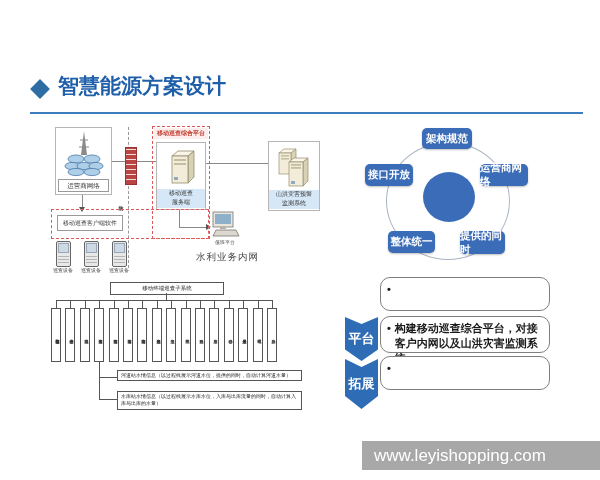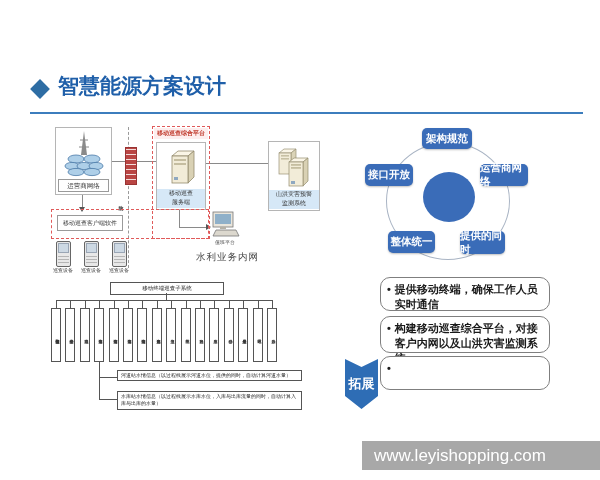--- a/index.html
+++ b/index.html
@@ -220,27 +220,29 @@
   <div class="abs note-box" style="left:117px;top:391px;width:185px;">水库站水情信息（以过程线展示水库水位，入库与出库流量的同时，自动计算入库与出库的水量）</div>
 
   <div class="abs outer-circle" style="left:386px;top:142px;width:122px;height:116px;"></div>
   <div class="abs center-circle" style="left:423px;top:172px;width:52px;height:50px;"></div>
   <div class="abs pbox" style="left:422px;top:128px;width:50px;height:21px;">架构规范</div>
   <div class="abs pbox" style="left:365px;top:164px;width:48px;height:22px;">接口开放</div>
   <div class="abs pbox" style="left:480px;top:164px;width:48px;height:22px;">运营商网络</div>
   <div class="abs pbox" style="left:388px;top:231px;width:47px;height:22px;">整体统一</div>
   <div class="abs pbox" style="left:460px;top:231px;width:45px;height:23px;">提供的同时</div>
 
+  <div class="abs chev" style="top:317px;height:44px;">
+    <span>平台</span>
+  </div>
   <div class="abs chev" style="top:359px;height:50px;">
     <span>拓展</span>
   </div>
 
   <div class="abs rbox" style="top:277px;height:34px;">
     <span class="bullet">•</span>
-    <span>提供移动终端，确保工作人员实时通信</span>
   </div>
   <div class="abs rbox" style="top:316px;height:37px;">
     <span class="bullet">•</span>
     <span>构建移动巡查综合平台，对接客户内网以及山洪灾害监测系统</span>
   </div>
   <div class="abs rbox" style="top:356px;height:34px;">
     <span class="bullet">•</span>
   </div>
 
 </div>

